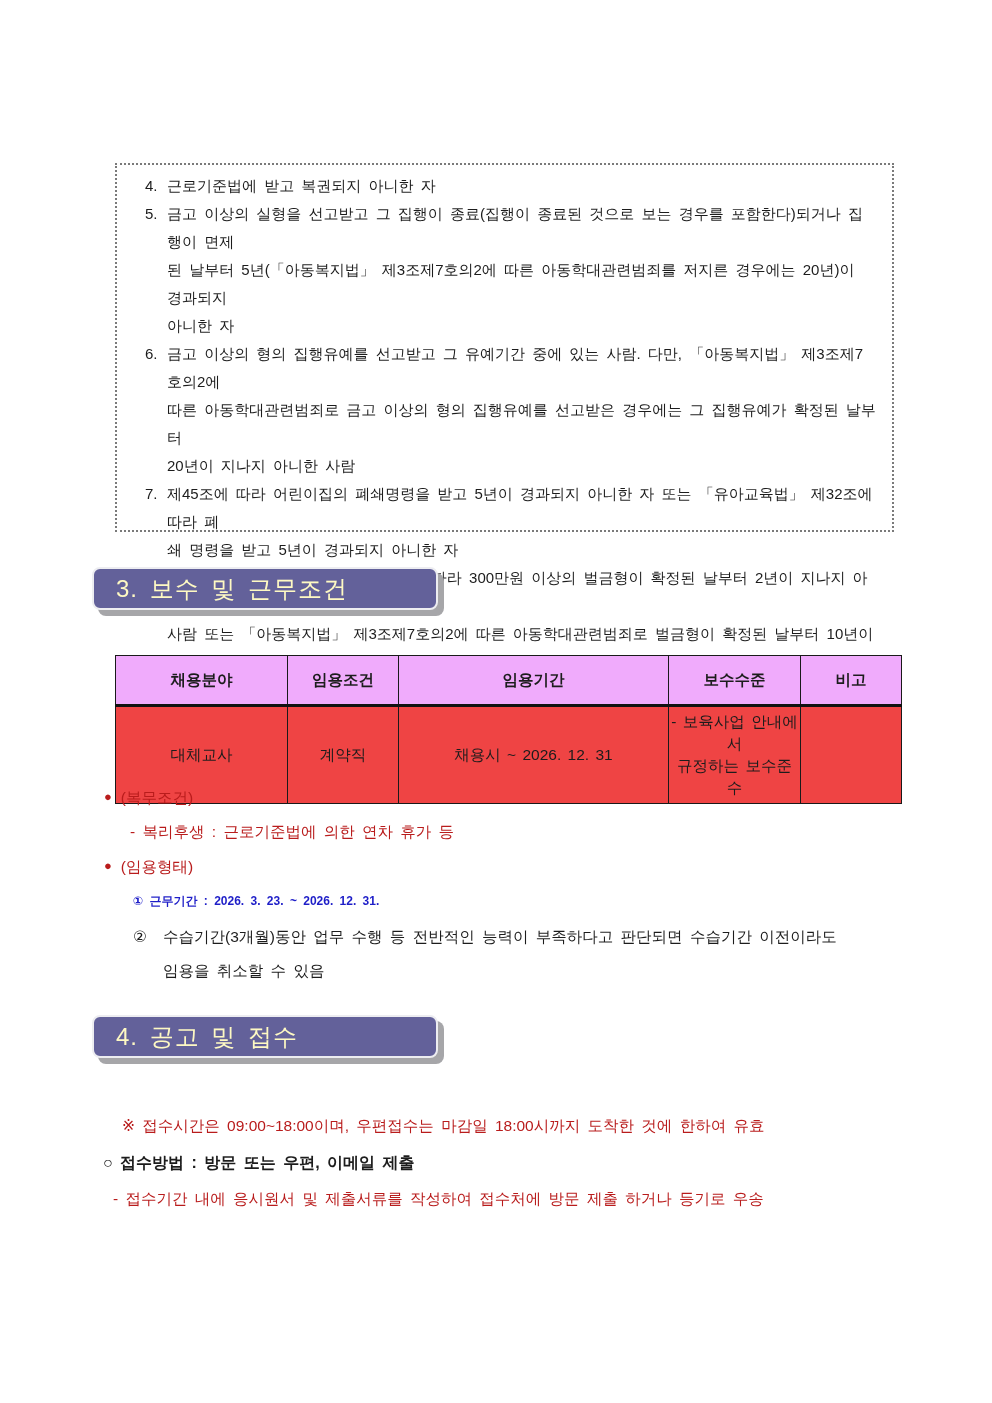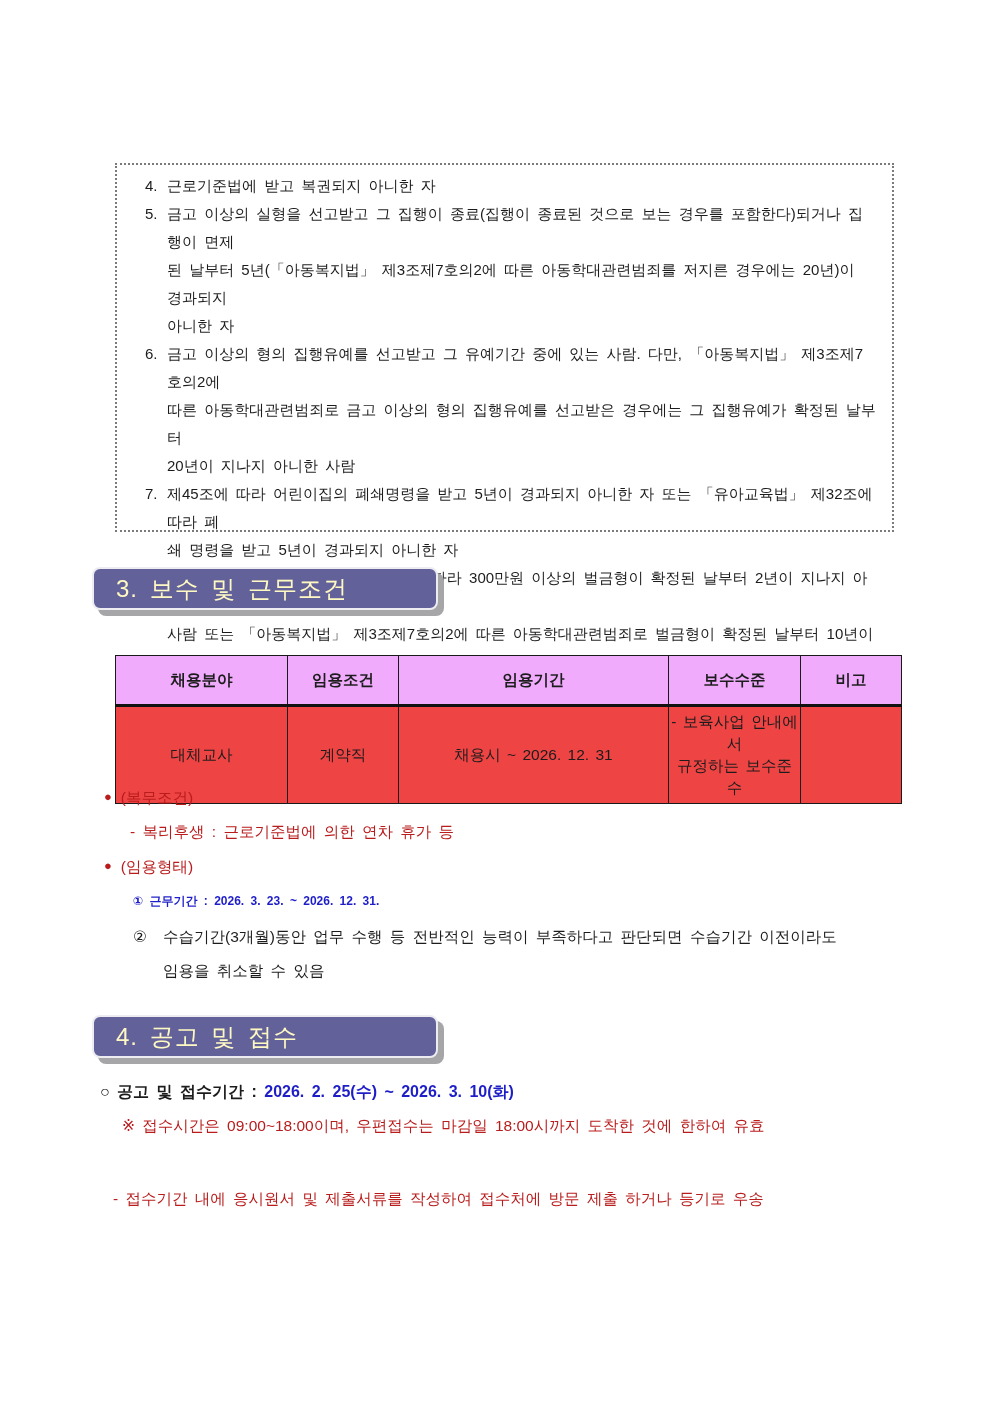--- a/index.html
+++ b/index.html
@@ -161,20 +161,17 @@
   <div class="numbered-2">
     <span class="circ-num">②</span>
     <span class="circ-text">수습기간(3개월)동안 업무 수행 등 전반적인 능력이 부족하다고 판단되면 수습기간 이전이라도
 임용을 취소할 수 있음</span>
   </div>
 
   <div class="banner banner-4">
     <span class="banner-title">4. 공고 및 접수</span>
   </div>
 
-  <div class="line" style="left:100px; top:1077px; font-size:16px; line-height:30px;">
-    <span class="t-bold">○ 공고 및 접수기간 :</span>
-    <span class="t-bold t-blue">2026. 2. 25(수) ~ 2026. 3. 10(화)</span>
-  </div>
   <div class="line t-regular" style="left:122px; top:1112px;">※ 접수시간은 09:00~18:00이며, 우편접수는 마감일 18:00시까지 도착한 것에 한하여 유효</div>
+  <div class="line t-bold" style="left:103px; top:1148px; font-size:16px; line-height:30px;">○ 접수방법 : 방문 또는 우편, 이메일 제출</div>
   <div class="line t-regular" style="left:113px; top:1185px;">- 접수기간 내에 응시원서 및 제출서류를 작성하여 접수처에 방문 제출 하거나 등기로 우송</div>
 
 </div>
 
 </body></html>

